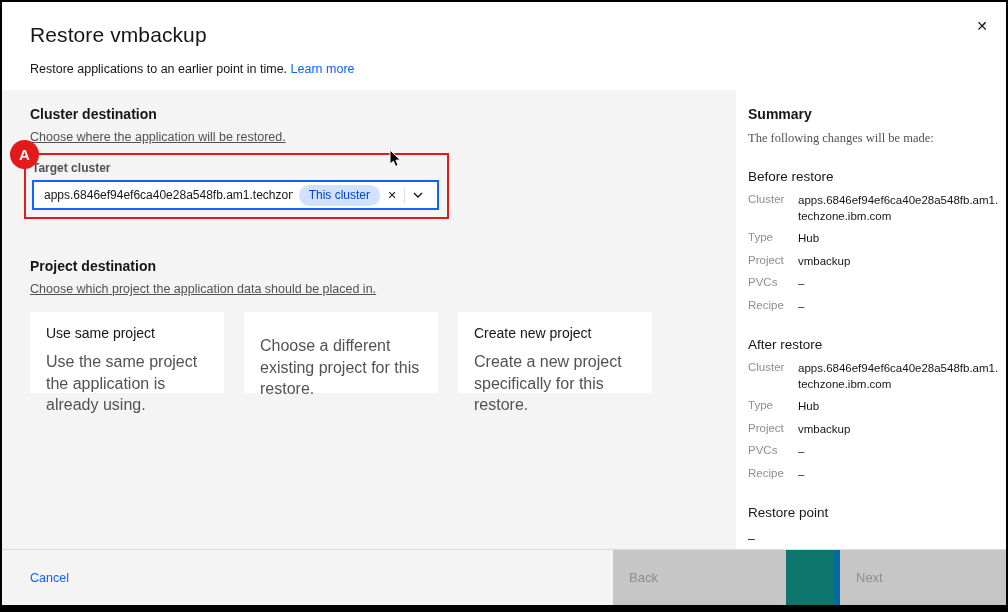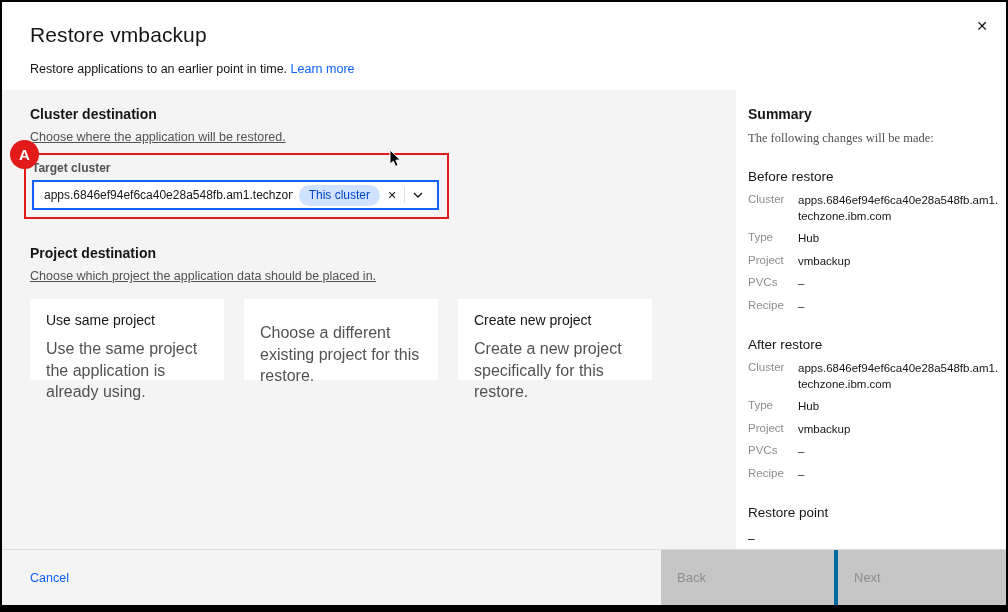--- a/index.html
+++ b/index.html
@@ -100,21 +100,21 @@
   }
   .combo-divider { flex: 0 0 auto; width: 1px; height: 16px; background: #e0e0e0; }
   .combo-chevron {
     flex: 0 0 auto;
     border: none; background: transparent;
     width: 26px; height: 24px;
     display: flex; align-items: center; justify-content: center;
     cursor: pointer;
   }
 
-  .project-section { margin-top: 26px; }
+  .project-section { margin-top: 39px; }
 
   .cards-row { margin-top: 16px; display: flex; gap: 20px; }
   .tile {
     width: 194px; height: 81px;
     background: #fff;
     padding: 13px 16px;
     cursor: pointer;
   }
   .tile-title { font-size: 14px; color: #161616; }
   .tile-desc { margin-top: 10px; font-size: 16px; color: #525252; line-height: 1.35; }
@@ -158,21 +158,21 @@
     flex: 0 0 173px;
     background: #c6c6c6;
     color: #8d8d8d;
     border: none;
     font-size: 13px;
     text-align: left;
     padding-left: 16px;
     font-family: Liberation Sans, sans-serif;
     display: flex; align-items: center;
   }
-  .footer-btn + .footer-btn { border-left: 4px solid #0369a1; flex-basis: 172px; }
+  .footer-btn + .footer-btn { border-left: 6px solid #0369a1; flex-basis: 172px; margin-left: 48px; }
 
   
   .cursor {
     position: absolute;
     left: 389px; top: 149px;
     z-index: 5;
     pointer-events: none;
   }
 </style>
 </head>

